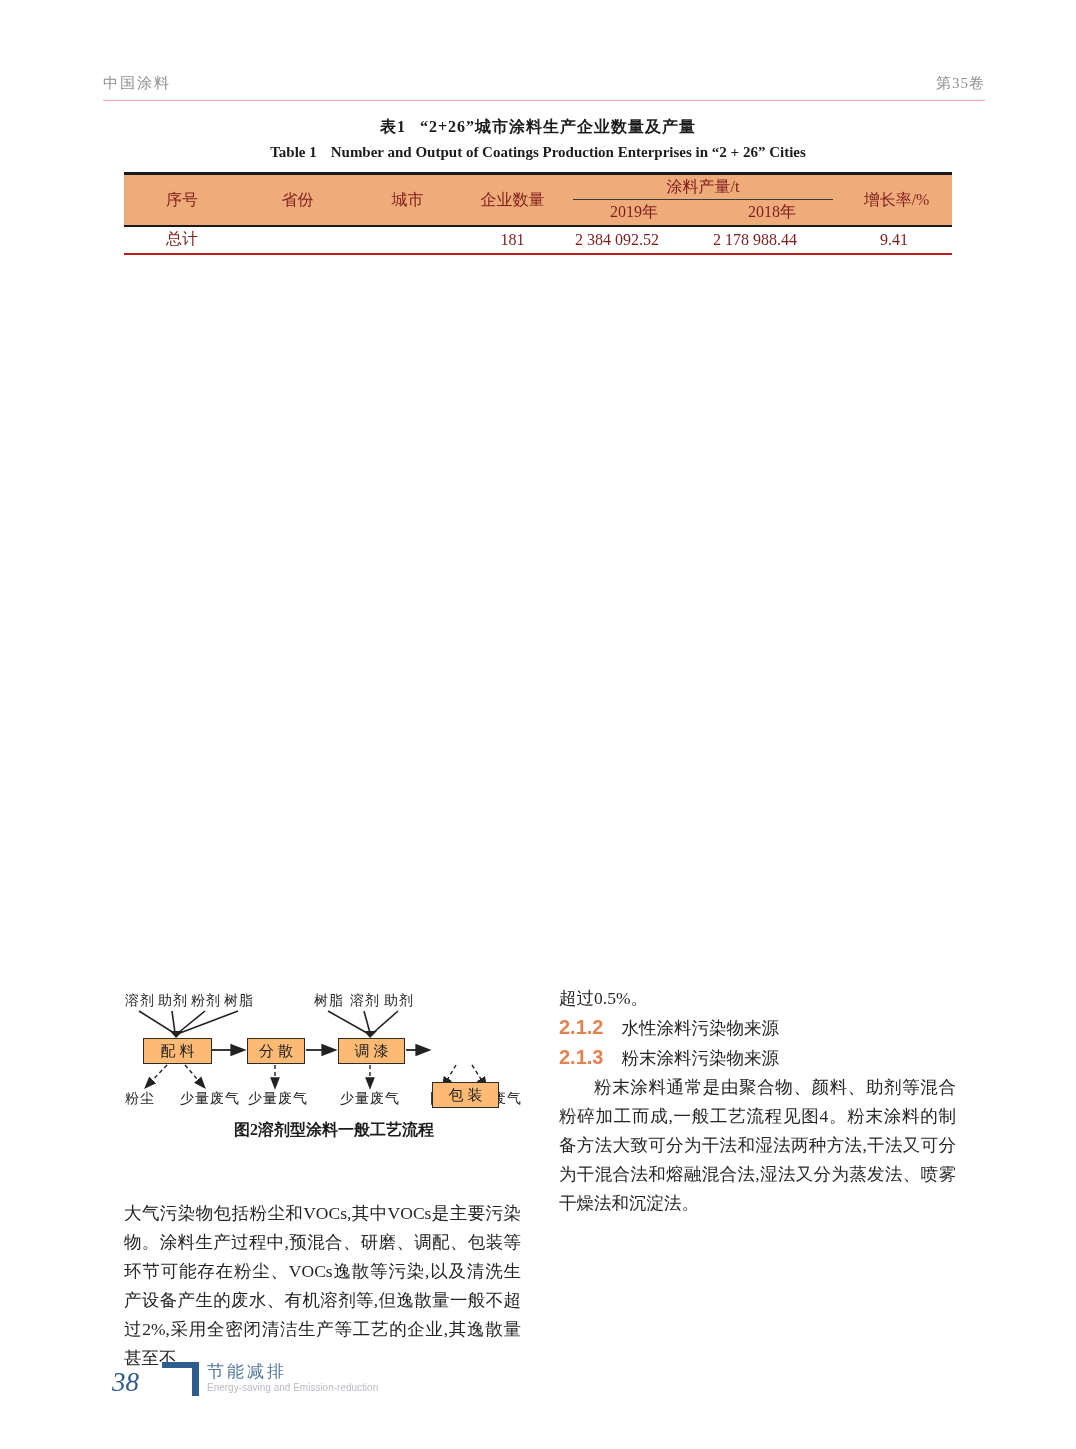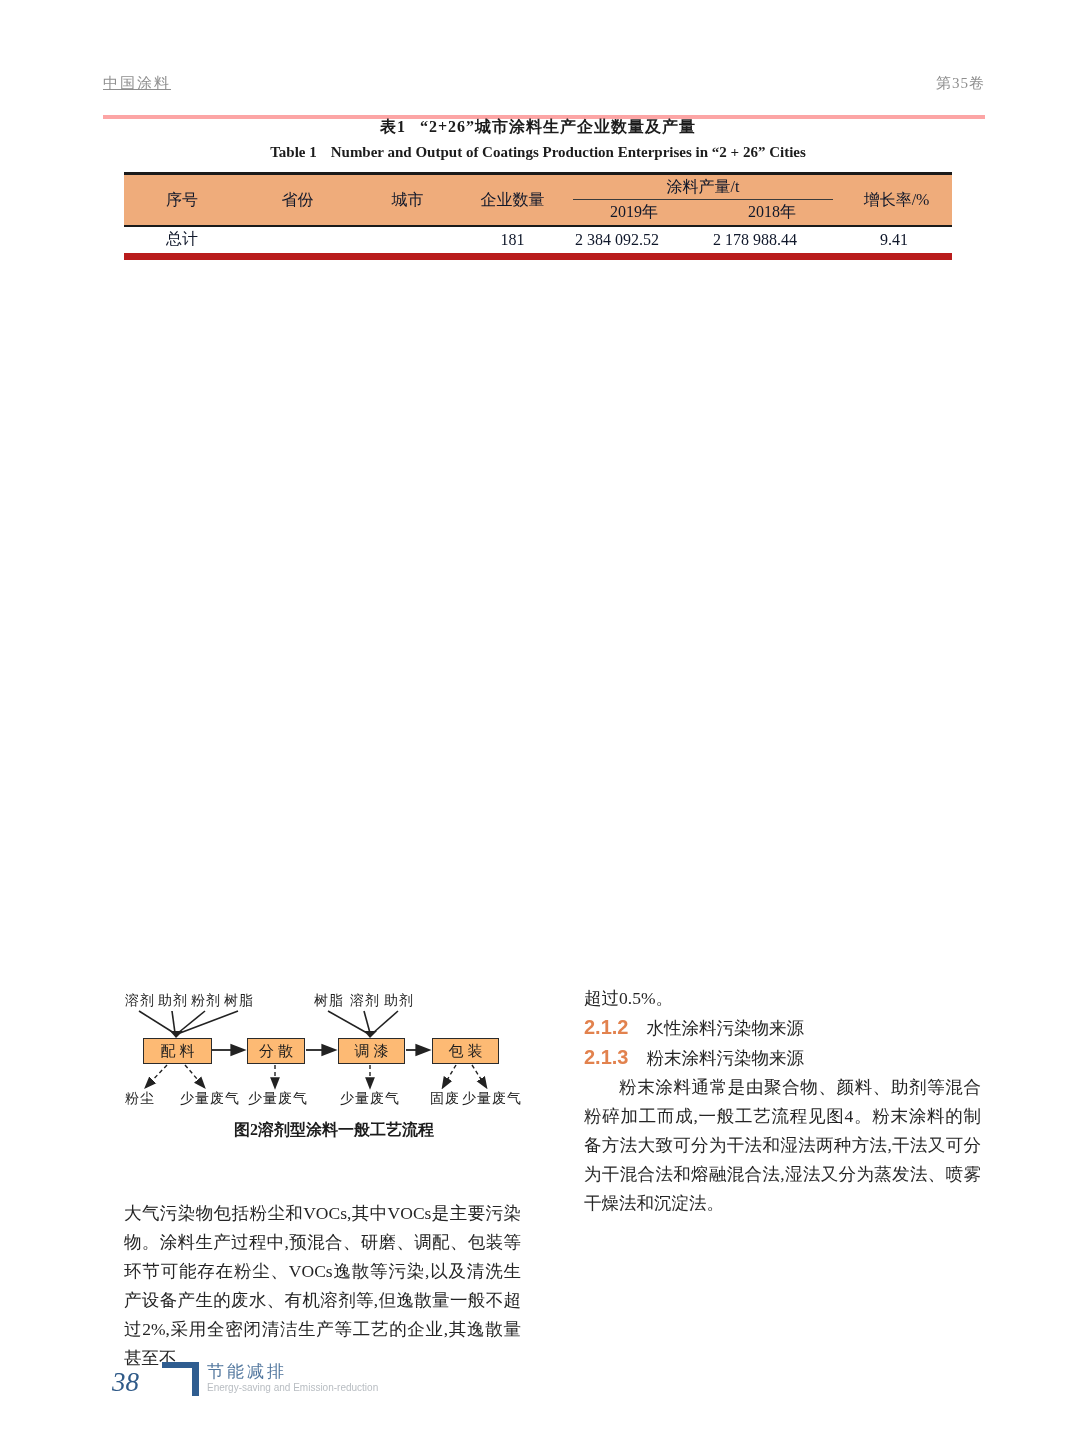--- a/index.html
+++ b/index.html
@@ -4,37 +4,37 @@
 <style>
   html,body { margin:0; padding:0; background:#ffffff; }
   .page {
     position:relative; width:1076px; height:1449px; background:#ffffff; overflow:hidden;
     font-family:"Liberation Serif","DejaVu Serif",serif; color:#222;
   }
 
   
   .pageheader {
     position:absolute; left:103px; top:74px; width:882px;
-    border-bottom:4px solid #fca5a5; padding-bottom:22px;
-    font-size:15px; color:#8f8f8f; letter-spacing:2px;text-decoration:underline;
+    border-bottom:1px solid #fca5a5; padding-bottom:7px;
+    font-size:15px; color:#8f8f8f; letter-spacing:2px;
   }
   .pageheader .vol { float:right; letter-spacing:1px; }
 
   
   .title-zh { position:absolute; left:124px; top:117px; width:828px; text-align:center;
     font-weight:bold; font-size:16px; letter-spacing:1px; color:#1c1c1c; }
   .title-en { position:absolute; left:124px; top:144px; width:828px; text-align:center;
     font-weight:bold; font-size:15px; color:#1c1c1c; }
   .title-zh .tlabel, .title-en .tlabel { margin-right:14px; }
 
   
   table.paper-table {
     position:absolute; left:124px; top:172px; width:828px;
-    border-collapse:collapse; table-layout:fixed; font-size:16px; color:#0f172a;
-    border-top:3px solid #1a1a1a; border-bottom:7px solid #b91c1c;
+    border-collapse:collapse; table-layout:fixed; font-size:16px; color:#7f1d1d;
+    border-top:3px solid #1a1a1a; border-bottom:2px solid #b91c1c;
   }
   .paper-table th, .paper-table td { padding:0; font-weight:normal; overflow:hidden; white-space:nowrap; }
   .paper-table thead th { background:#efac7b; height:25px; }
   .paper-table thead { border-bottom:2px solid #1a1a1a; }
   .th-produce { position:relative; }
   .th-produce::after { content:""; position:absolute; left:8px; right:8px; bottom:0; border-bottom:1px solid #3b3b3b; }
   .paper-table tbody td { height:25.5px; text-align:center; background:#ffffff; }
   .paper-table td.c-num { text-align:right; padding-right:44px; }
   .paper-table tr.total-row td { border-top:1px solid #4a4a4a; background:#ffffff !important; }
 
@@ -47,21 +47,21 @@
 
   .fig2-cap-zh { position:absolute; left:124px; top:1120px; width:420px; text-align:center;
     font-weight:bold; font-size:16px; color:#1c1c1c; }
   .fig2-cap-en { position:absolute; left:124px; top:1147px; width:420px; text-align:center;
     font-weight:bold; font-size:15px; color:#1c1c1c; }
   .fig2-cap-zh .tlabel, .fig2-cap-en .tlabel { }
 
   
   .bodytext { font-size:17.5px; line-height:29px; text-align:justify; color:#252525; }
   .left-par { position:absolute; left:124px; top:1199px; width:397px; }
-  .right-col { position:absolute; left:584px; top:984px; width:397px; }
+  .right-col { position:absolute; left:559px; top:984px; width:397px; }
   .right-col p { margin:0; }
   .indent { text-indent:2em; }
   .sec-head { margin:0; font-size:17.5px; line-height:29px; }
   .sec-num { color:#e2824e; font-weight:bold; font-family:"Liberation Sans","DejaVu Sans",sans-serif; margin-right:18px; font-size:20px; }
 
   
   .footer { position:absolute; left:110px; top:1358px; height:44px; }
   .footer .pageno { position:absolute; left:2px; top:9px; font-style:italic; font-weight:normal;
     font-size:27px; color:#2f5a88; }
   .footer .corner-h { position:absolute; left:52px; top:4px; width:36px; height:6px; background:#2f5d90; }
@@ -166,21 +166,21 @@
         <div class="dlabel" style="left: 1px; top: 103px;">粉尘</div>
         <div class="dlabel" style="left: 56px; top: 103px;">少量废气</div>
         <div class="dlabel" style="left: 124px; top: 103px;">少量废气</div>
         <div class="dlabel" style="left: 216px; top: 103px;">少量废气</div>
         <div class="dlabel" style="left: 306px; top: 103px;">固废</div>
         <div class="dlabel" style="left: 338px; top: 103px;">少量废气</div>
       </div>
   <div class="pbox" style="left: 19px; width: 67px;">配料</div>
       <div class="pbox" style="left: 123px; width: 56px;">分散</div>
       <div class="pbox" style="left: 214px; width: 65px;">调漆</div>
-      <div class="pbox" style="left: 308px; width: 65px;">包装</div>
+      <div class="pbox" style="left: 308px; width: 65px; margin-top: 44px;">包装</div>
     </div>
   <div class="fig2-cap-zh">
     <span class="tlabel">图2</span><span>溶剂型涂料一般工艺流程</span>
   </div>
 
   <div class="left-par bodytext">大气污染物包括粉尘和VOCs,其中VOCs是主要污染物。涂料生产过程中,预混合、研磨、调配、包装等环节可能存在粉尘、VOCs逸散等污染,以及清洗生产设备产生的废水、有机溶剂等,但逸散量一般不超过2%,采用全密闭清洁生产等工艺的企业,其逸散量甚至不</div>
 
   <div class="right-col bodytext" id="right-col">
     <p>超过0.5%。</p>
   <p class="sec-head"><span class="sec-num">2.1.2</span><span>水性涂料污染物来源</span></p>

